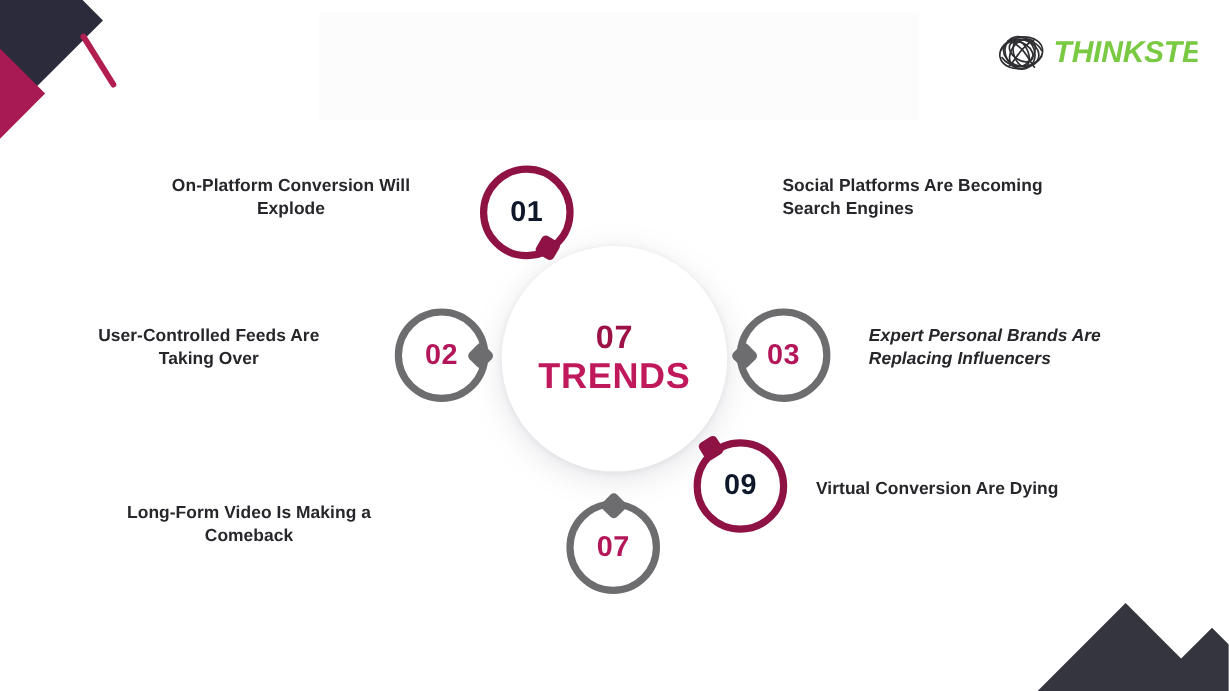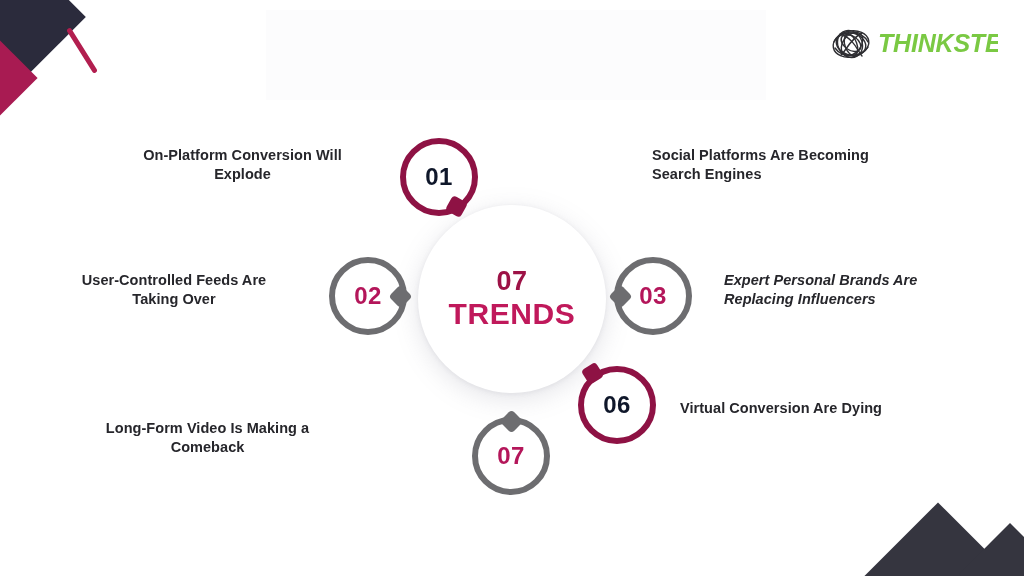--- a/index.html
+++ b/index.html
@@ -239,21 +239,21 @@
       <div class="nub" style="left:-2px; top:31px; transform:rotate(45deg);"></div>
       <div class="ring">
         <span class="num">03</span>
       </div>
     </div>
     <div class="caption left-align" style="left:724px; top:271px; width:240px;font-style:italic;">Expert Personal Brands Are Replacing Influencers</div>
 
     <div class="node maroon" style="left:578px; top:366px;">
       <div class="nub" style="left:6px; top:-1px; transform:rotate(58deg);"></div>
       <div class="ring">
-        <span class="num">06</span>
+        <span class="num">09</span>
       </div>
     </div>
     <div class="caption left-align" style="left:680px; top:399px; width:240px;">Virtual Conversion Are Dying</div>
 
     <div class="node gray" style="left:472px; top:417px;">
       <div class="nub" style="left:31px; top:-4px; transform:rotate(45deg);"></div>
       <div class="ring">
         <span class="num">07</span>
       </div>
     </div>

